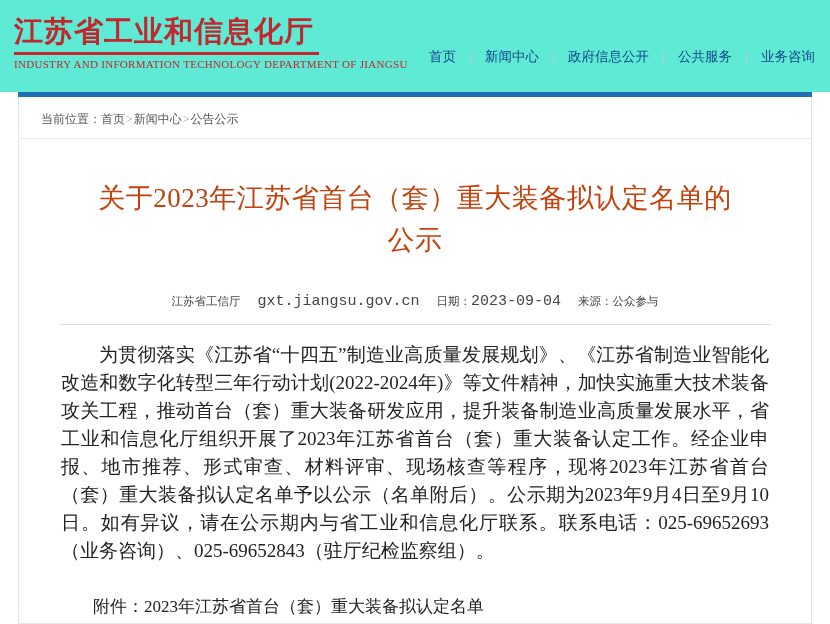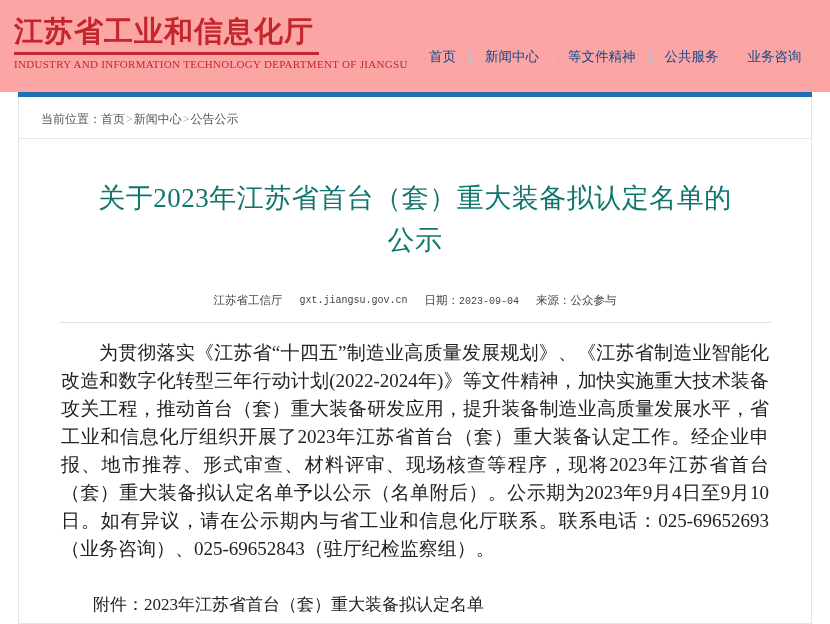--- a/index.html
+++ b/index.html
@@ -13,21 +13,21 @@
     position: relative;
     width: 830px; height: 624px;
     overflow: hidden;
     background: #ffffff;
   }
 
   
   .header {
     position: relative;
     height: 92px;
-    background: #fca5a5;
+    background: #5eead4;
     display: flex;
     align-items: flex-start;
   }
   .logo-block {
     padding: 14px 0 0 14px;
     width: 330px;
   }
   .logo-title {
     font-family: "Liberation Serif", serif;
     font-weight: bold;
@@ -97,38 +97,38 @@
   }
   .breadcrumb .sep { color: #999; margin: 0 1px; }
 
   .doc {
     padding: 0 40px;
   }
   .doc-title {
     text-align: center;
     font-family: "Liberation Serif", serif;
     font-size: 27px;
-    color: #0f766e;
+    color: #c2410c;
     line-height: 42px;
     padding: 38px 30px 4px 30px;
     letter-spacing: 0.5px;
   }
   .doc-meta {
     display: flex;
     justify-content: center;
     align-items: center;
     gap: 17px;
     font-size: 11.5px;
     color: #444;
     font-family: "Liberation Serif", serif;
     padding-top: 28px;
   }
   .doc-meta .mono {
     font-family: "Liberation Mono", monospace;
-    font-size: 10px;
+    font-size: 15px;
     letter-spacing: 0;
   }
   .doc-tools {
     display: flex;
     justify-content: center;
     align-items: center;
     gap: 34px;
     font-size: 12px;
     color: #333;
     font-family: "Liberation Serif", serif;
@@ -201,21 +201,21 @@
       <div class="logo-title">江苏省工业和信息化厅</div>
       <div class="logo-rule"></div>
       <div class="logo-sub">INDUSTRY AND INFORMATION TECHNOLOGY DEPARTMENT OF JIANGSU</div>
     </div>
 
     <div class="nav">
       <div class="nav-item">首页</div>
       <div class="nav-sep"></div>
       <div class="nav-item">新闻中心</div>
       <div class="nav-sep"></div>
-      <div class="nav-item">等文件精神</div>
+      <div class="nav-item">政府信息公开</div>
       <div class="nav-sep"></div>
       <div class="nav-item">公共服务</div>
       <div class="nav-sep"></div>
       <div class="nav-item">业务咨询</div>
     </div>
   </div>
 
   <div class="blue-bar"></div>
 
   <div class="panel">

